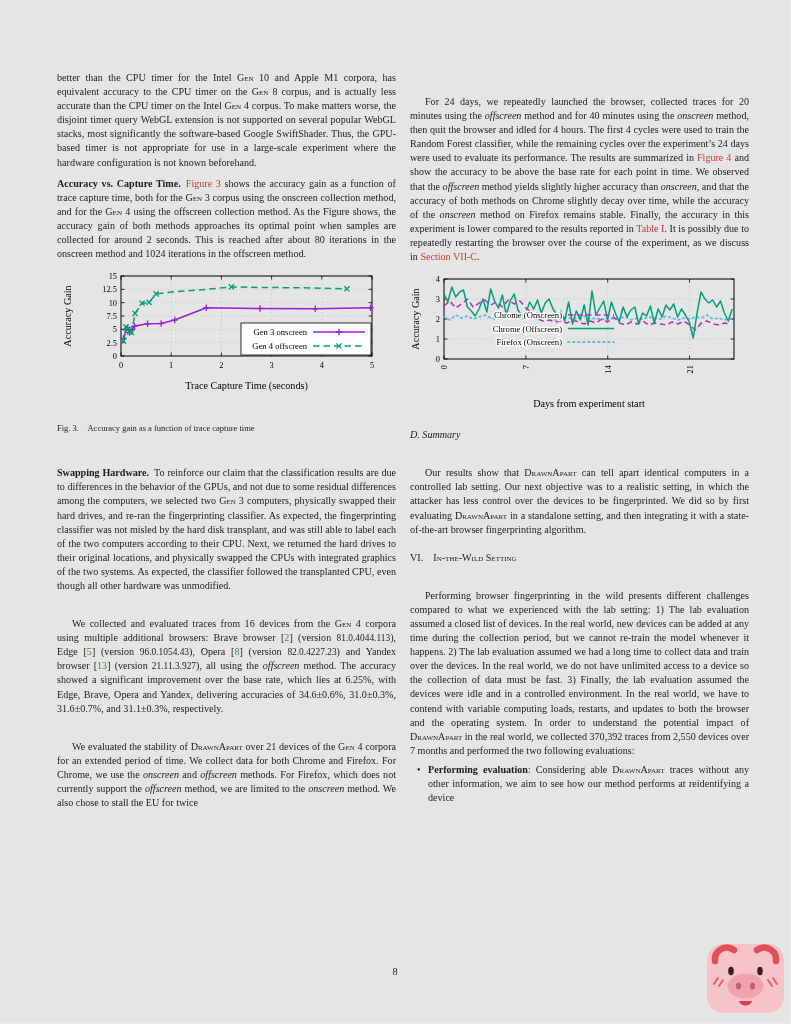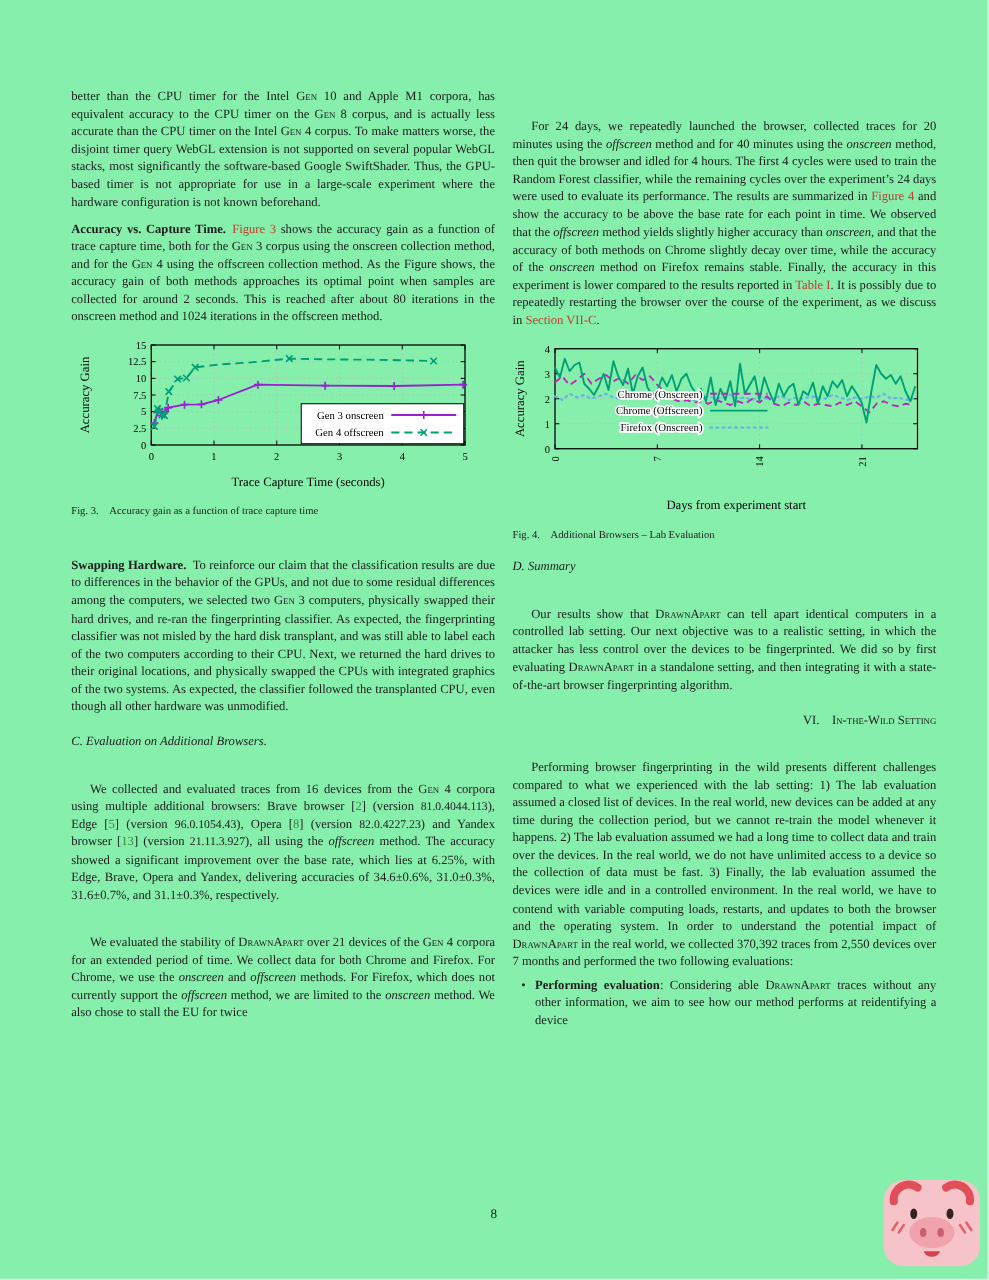--- a/index.html
+++ b/index.html
@@ -1,29 +1,29 @@
 <!DOCTYPE html>
 <html><head>
 <meta charset="utf-8">
 <style>
   html,body{margin:0;padding:0;background:#ffffff;}
-  .page{position:relative;width:791px;height:1024px;background:#86efac;overflow:hidden;
+  .page{position:relative;width:791px;height:1024px;background:#e5e5e5;overflow:hidden;
         font-family:"Liberation Serif",serif;color:#1b1b1b;
         border-right:1px solid #ececec;border-bottom:1px solid #ececec;box-sizing:border-box;}
   .col{position:absolute;top:71px;width:339px;font-size:10.1px;line-height:14.1px;text-align:justify;}
   #colL{left:57px;}
   #colR{left:410px;}
   p{margin:0;}
   .ind{text-indent:15px;margin-top:24px;}
   .phead{margin-top:7px;font-family:Liberation Serif, serif;}
   .mt{margin-top:32px;}
   figure{margin:10px 0 0 0;}
-  .cap{font-size:8.5px;line-height:11px;text-align:left;margin-top:8px;}
+  .cap{font-size:8.5px;line-height:11px;text-align:left;margin-top:28px;}
   .subhead{font-style:italic;font-weight:normal;font-size:10.1px;margin:14px 0 7px 0;text-align:left;}
-  .section-head{font-weight:normal;font-size:10.1px;text-align:right;margin:14px 0 8px 0;}
+  .section-head{font-weight:normal;font-size:10.1px;text-align:left;margin:14px 0 8px 0;}
   .b{font-weight:bold;}
   .i{font-style:italic;}
   .sc{font-variant:small-caps;}
   .link{color:#c33b32;}
   .cite{color:#3c8a3c;}
   .v{font-family:Liberation Serif, serif;font-size:9.4px;}
   .bullet{display:flex;margin-top:5px;}
   .bullet-glyph{flex:none;width:11px;margin-left:7px;}
   .page-num{position:absolute;left:0;right:0;top:966px;text-align:center;font-size:10.5px;}
   .pig{position:absolute;left:705px;top:940px;z-index:5;}
@@ -148,21 +148,20 @@
             <line x1="282" y1="57.8" x2="282" y2="64.2" stroke="#9a1fd0" stroke-width="1.3"></line>
             <text x="250" y="78" text-anchor="end" font-size="8.6" fill="#000" font-family="&quot;Liberation Serif&quot;,serif">Gen 4 offscreen</text>
             <line x1="256" y1="75" x2="308" y2="75" stroke="#00a077" stroke-width="1.5" stroke-dasharray="6.5,4"></line>
             <line x1="279.4" y1="72.4" x2="284.6" y2="77.6" stroke="#00a077" stroke-width="1.3"></line>
             <line x1="279.4" y1="77.6" x2="284.6" y2="72.4" stroke="#00a077" stroke-width="1.3"></line>
           </svg>
         </div>
       <figcaption class="cap">Fig. 3. Accuracy gain as a function of trace capture time</figcaption>
     </figure>
     <p class="just phead mt"><span class="b">Swapping Hardware.</span><span> To reinforce our claim that the classification results are due to differences in the behavior of the GPUs, and not due to some residual differences among the computers, we selected two </span><span class="sc">Gen</span><span> 3 computers, physically swapped their hard drives, and re-ran the fingerprinting classifier. As expected, the fingerprinting classifier was not misled by the hard disk transplant, and was still able to label each of the two computers according to their CPU. Next, we returned the hard drives to their original locations, and physically swapped the CPUs with integrated graphics of the two systems. As expected, the classifier followed the transplanted CPU, even though all other hardware was unmodified.</span></p>
-    <h4 class="subhead">C. Evaluation on Additional Browsers.</h4>
     <p class="just ind"><span>We collected and evaluated traces from 16 devices from the </span><span class="sc">Gen</span><span> 4 corpora using multiple additional browsers: Brave browser [</span><span class="cite">2</span><span>] (version </span><span class="v">81.0.4044.113</span><span>), Edge [</span><span class="cite">5</span><span>] (version </span><span class="v">96.0.1054.43</span><span>), Opera [</span><span class="cite">8</span><span>] (version </span><span class="v">82.0.4227.23</span><span>) and Yandex browser [</span><span class="cite">13</span><span>] (version </span><span class="v">21.11.3.927</span><span>), all using the </span><span class="i">offscreen</span><span> method. The accuracy showed a significant improvement over the base rate, which lies at 6.25%, with Edge, Brave, Opera and Yandex, delivering accuracies of 34.6±0.6%, 31.0±0.3%, 31.6±0.7%, and 31.1±0.3%, respectively.</span></p>
     <p class="just ind"><span>We evaluated the stability of </span><span class="sc">DrawnApart</span><span> over 21 devices of the </span><span class="sc">Gen</span><span> 4 corpora for an extended period of time. We collect data for both Chrome and Firefox. For Chrome, we use the </span><span class="i">onscreen</span><span> and </span><span class="i">offscreen</span><span> methods. For Firefox, which does not currently support the </span><span class="i">offscreen</span><span> method, we are limited to the </span><span class="i">onscreen</span><span> method. We also chose to stall the EU for twice</span></p>
   </div>
 
   <div class="col" id="colR">
     <p class="just ind"><span>For 24 days, we repeatedly launched the browser, collected traces for 20 minutes using the </span><span class="i">offscreen</span><span> method and for 40 minutes using the </span><span class="i">onscreen</span><span> method, then quit the browser and idled for 4 hours. The first 4 cycles were used to train the Random Forest classifier, while the remaining cycles over the experiment’s 24 days were used to evaluate its performance. The results are summarized in </span><span class="link">Figure 4</span><span> and show the accuracy to be above the base rate for each point in time. We observed that the </span><span class="i">offscreen</span><span> method yields slightly higher accuracy than </span><span class="i">onscreen</span><span>, and that the accuracy of both methods on Chrome slightly decay over time, while the accuracy of the </span><span class="i">onscreen</span><span> method on Firefox remains stable. Finally, the accuracy in this experiment is lower compared to the results reported in </span><span class="link">Table I</span><span>. It is possibly due to repeatedly restarting the browser over the course of the experiment, as we discuss in </span><span class="link">Section VII-C</span><span>.</span></p>
     <figure>
       <div class="chart">
           <svg width="338" height="140">
             <line x1="115.85483870967741" y1="5" x2="115.85483870967741" y2="85" stroke="#bbbbbb" stroke-width="0.8" stroke-dasharray="1,2.6"></line>
@@ -205,21 +204,20 @@
             <path d="M34.0 32.0 L39.8 27.0 L45.7 34.0 L51.5 30.0 L57.4 25.0 L63.2 33.0 L69.1 29.0 L74.9 26.0 L80.8 31.0 L86.6 28.0 L92.5 33.0 L98.3 26.0 L104.2 30.0 L110.0 27.0 L115.9 34.0 L121.7 39.0 L127.5 45.0 L133.4 47.0 L139.2 46.0 L145.1 48.0 L150.9 47.0 L156.8 49.0 L162.6 46.0 L168.5 48.0 L174.3 50.0 L180.2 47.0 L186.0 49.0 L191.9 45.0 L197.7 48.0 L203.6 43.0 L209.4 49.0 L215.3 51.0 L221.1 48.0 L226.9 50.0 L232.8 47.0 L238.6 51.0 L244.5 49.0 L250.3 50.0 L256.2 51.0 L262.0 48.0 L267.9 50.0 L273.7 47.0 L279.6 51.0 L285.4 56.0 L291.3 49.0 L297.1 47.0 L303.0 50.0 L308.8 51.0 L314.6 49.0 L320.5 50.0" fill="none" stroke="#bb29bb" stroke-width="1.5" stroke-linejoin="round" stroke-dasharray="5.5,3.5" stroke-linecap="butt"></path>
             <path d="M34.0 20.0 L37.9 28.0 L41.8 13.0 L45.7 23.0 L49.6 18.0 L53.5 16.0 L57.4 33.0 L61.3 37.0 L65.2 42.0 L69.0 35.0 L72.9 25.0 L76.8 38.0 L80.7 15.0 L84.6 27.0 L88.5 34.0 L92.4 21.0 L96.3 41.0 L100.2 27.0 L104.1 20.0 L108.0 36.0 L111.9 42.0 L115.8 39.0 L119.7 28.0 L123.6 35.0 L127.5 26.0 L131.3 39.0 L135.2 29.0 L139.1 25.0 L143.0 35.0 L146.9 41.0 L150.8 37.0 L154.7 47.0 L158.6 28.0 L162.5 50.0 L166.4 37.0 L170.3 46.0 L174.2 31.0 L178.1 51.0 L182.0 17.0 L185.9 41.0 L189.8 34.0 L193.7 27.0 L197.5 46.0 L201.4 28.0 L205.3 39.0 L209.2 48.0 L213.1 33.0 L217.0 43.0 L220.9 36.0 L224.8 33.0 L228.7 50.0 L232.6 39.0 L236.5 42.0 L240.4 32.0 L244.3 49.0 L248.2 35.0 L252.1 43.0 L256.0 31.0 L259.8 36.0 L263.7 30.0 L267.6 43.0 L271.5 35.0 L275.4 41.0 L279.3 48.0 L283.2 64.0 L287.1 39.0 L291.0 18.0 L294.9 25.0 L298.8 29.0 L302.7 26.0 L306.6 33.0 L310.5 27.0 L314.4 39.0 L318.3 47.0 L322.2 35.0" fill="none" stroke="#00a077" stroke-width="1.5" stroke-linejoin="round" stroke-linecap="butt"></path>
             <text x="152" y="44" text-anchor="end" font-size="8.6" fill="#000" font-family="&quot;Liberation Serif&quot;,serif" stroke="#fff" stroke-width="2.6" paint-order="stroke">Chrome (Onscreen)</text>
             <line x1="158" y1="41" x2="204" y2="41" stroke="#bb29bb" stroke-width="1.5" stroke-dasharray="5.5,3.5" stroke-linecap="butt"></line>
             <text x="152" y="57.5" text-anchor="end" font-size="8.6" fill="#000" font-family="&quot;Liberation Serif&quot;,serif" stroke="#fff" stroke-width="2.6" paint-order="stroke">Chrome (Offscreen)</text>
             <line x1="158" y1="54.5" x2="204" y2="54.5" stroke="#00a077" stroke-width="1.5" stroke-linecap="butt"></line>
             <text x="152" y="71" text-anchor="end" font-size="8.6" fill="#000" font-family="&quot;Liberation Serif&quot;,serif" stroke="#fff" stroke-width="2.6" paint-order="stroke">Firefox (Onscreen)</text>
             <line x1="158" y1="68" x2="204" y2="68" stroke="#62b8e8" stroke-width="1.8" stroke-dasharray="1.6,3.4" stroke-linecap="round"></line>
           </svg>
         </div>
-      <figcaption class="cap">Fig. 4. Additional Browsers – Lab Evaluation</figcaption>
     </figure>
     <h4 class="subhead">D. Summary</h4>
     <p class="just ind"><span>Our results show that </span><span class="sc">DrawnApart</span><span> can tell apart identical computers in a controlled lab setting. Our next objective was to a realistic setting, in which the attacker has less control over the devices to be fingerprinted. We did so by first evaluating </span><span class="sc">DrawnApart</span><span> in a standalone setting, and then integrating it with a state-of-the-art browser fingerprinting algorithm.</span></p>
     <h4 class="section-head"><span>VI. </span><span class="sc">In-the-Wild Setting</span></h4>
     <p class="just ind"><span>Performing browser fingerprinting in the wild presents different challenges compared to what we experienced with the lab setting: 1) The lab evaluation assumed a closed list of devices. In the real world, new devices can be added at any time during the collection period, but we cannot re-train the model whenever it happens. 2) The lab evaluation assumed we had a long time to collect data and train over the devices. In the real world, we do not have unlimited access to a device so the collection of data must be fast. 3) Finally, the lab evaluation assumed the devices were idle and in a controlled environment. In the real world, we have to contend with variable computing loads, restarts, and updates to both the browser and the operating system. In order to understand the potential impact of </span><span class="sc">DrawnApart</span><span> in the real world, we collected 370,392 traces from 2,550 devices over 7 months and performed the two following evaluations:</span></p>
     <div class="bullet">
       <span class="bullet-glyph">•</span>
       <p class="just"><span class="b">Performing evaluation</span><span>: Considering able </span><span class="sc">DrawnApart</span><span> traces without any other information, we aim to see how our method performs at reidentifying a device</span></p>
     </div>
   </div>

